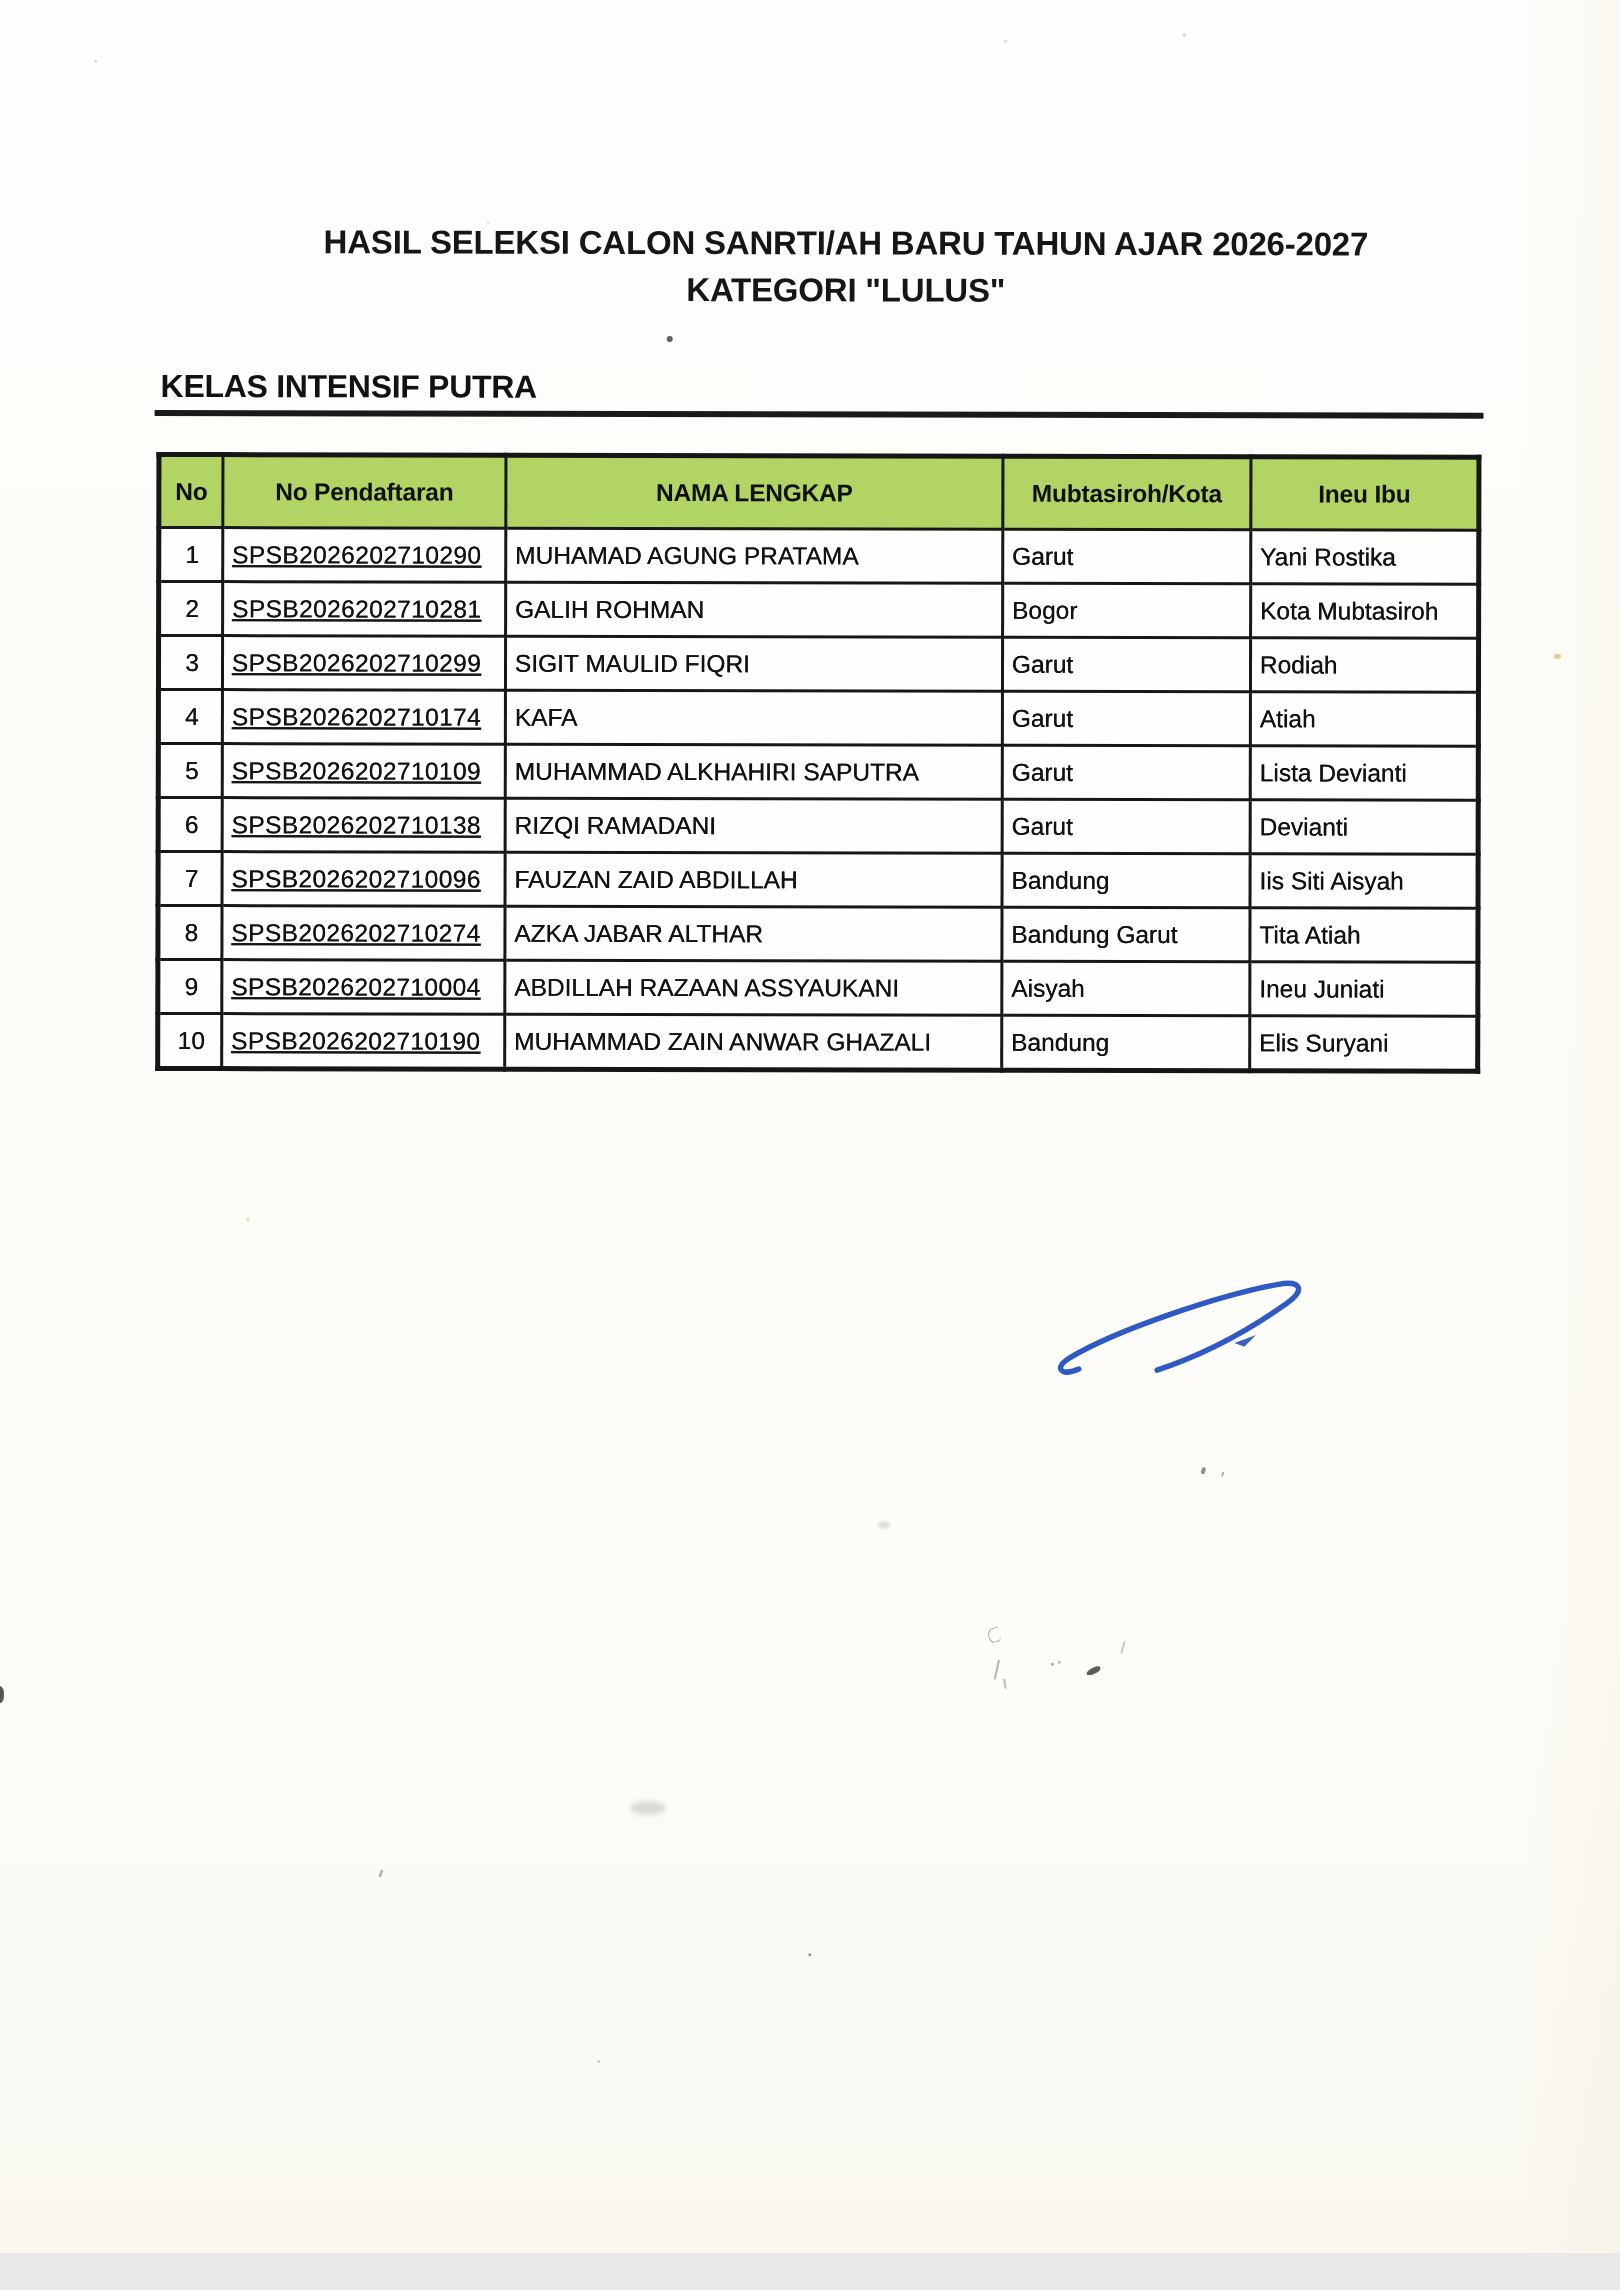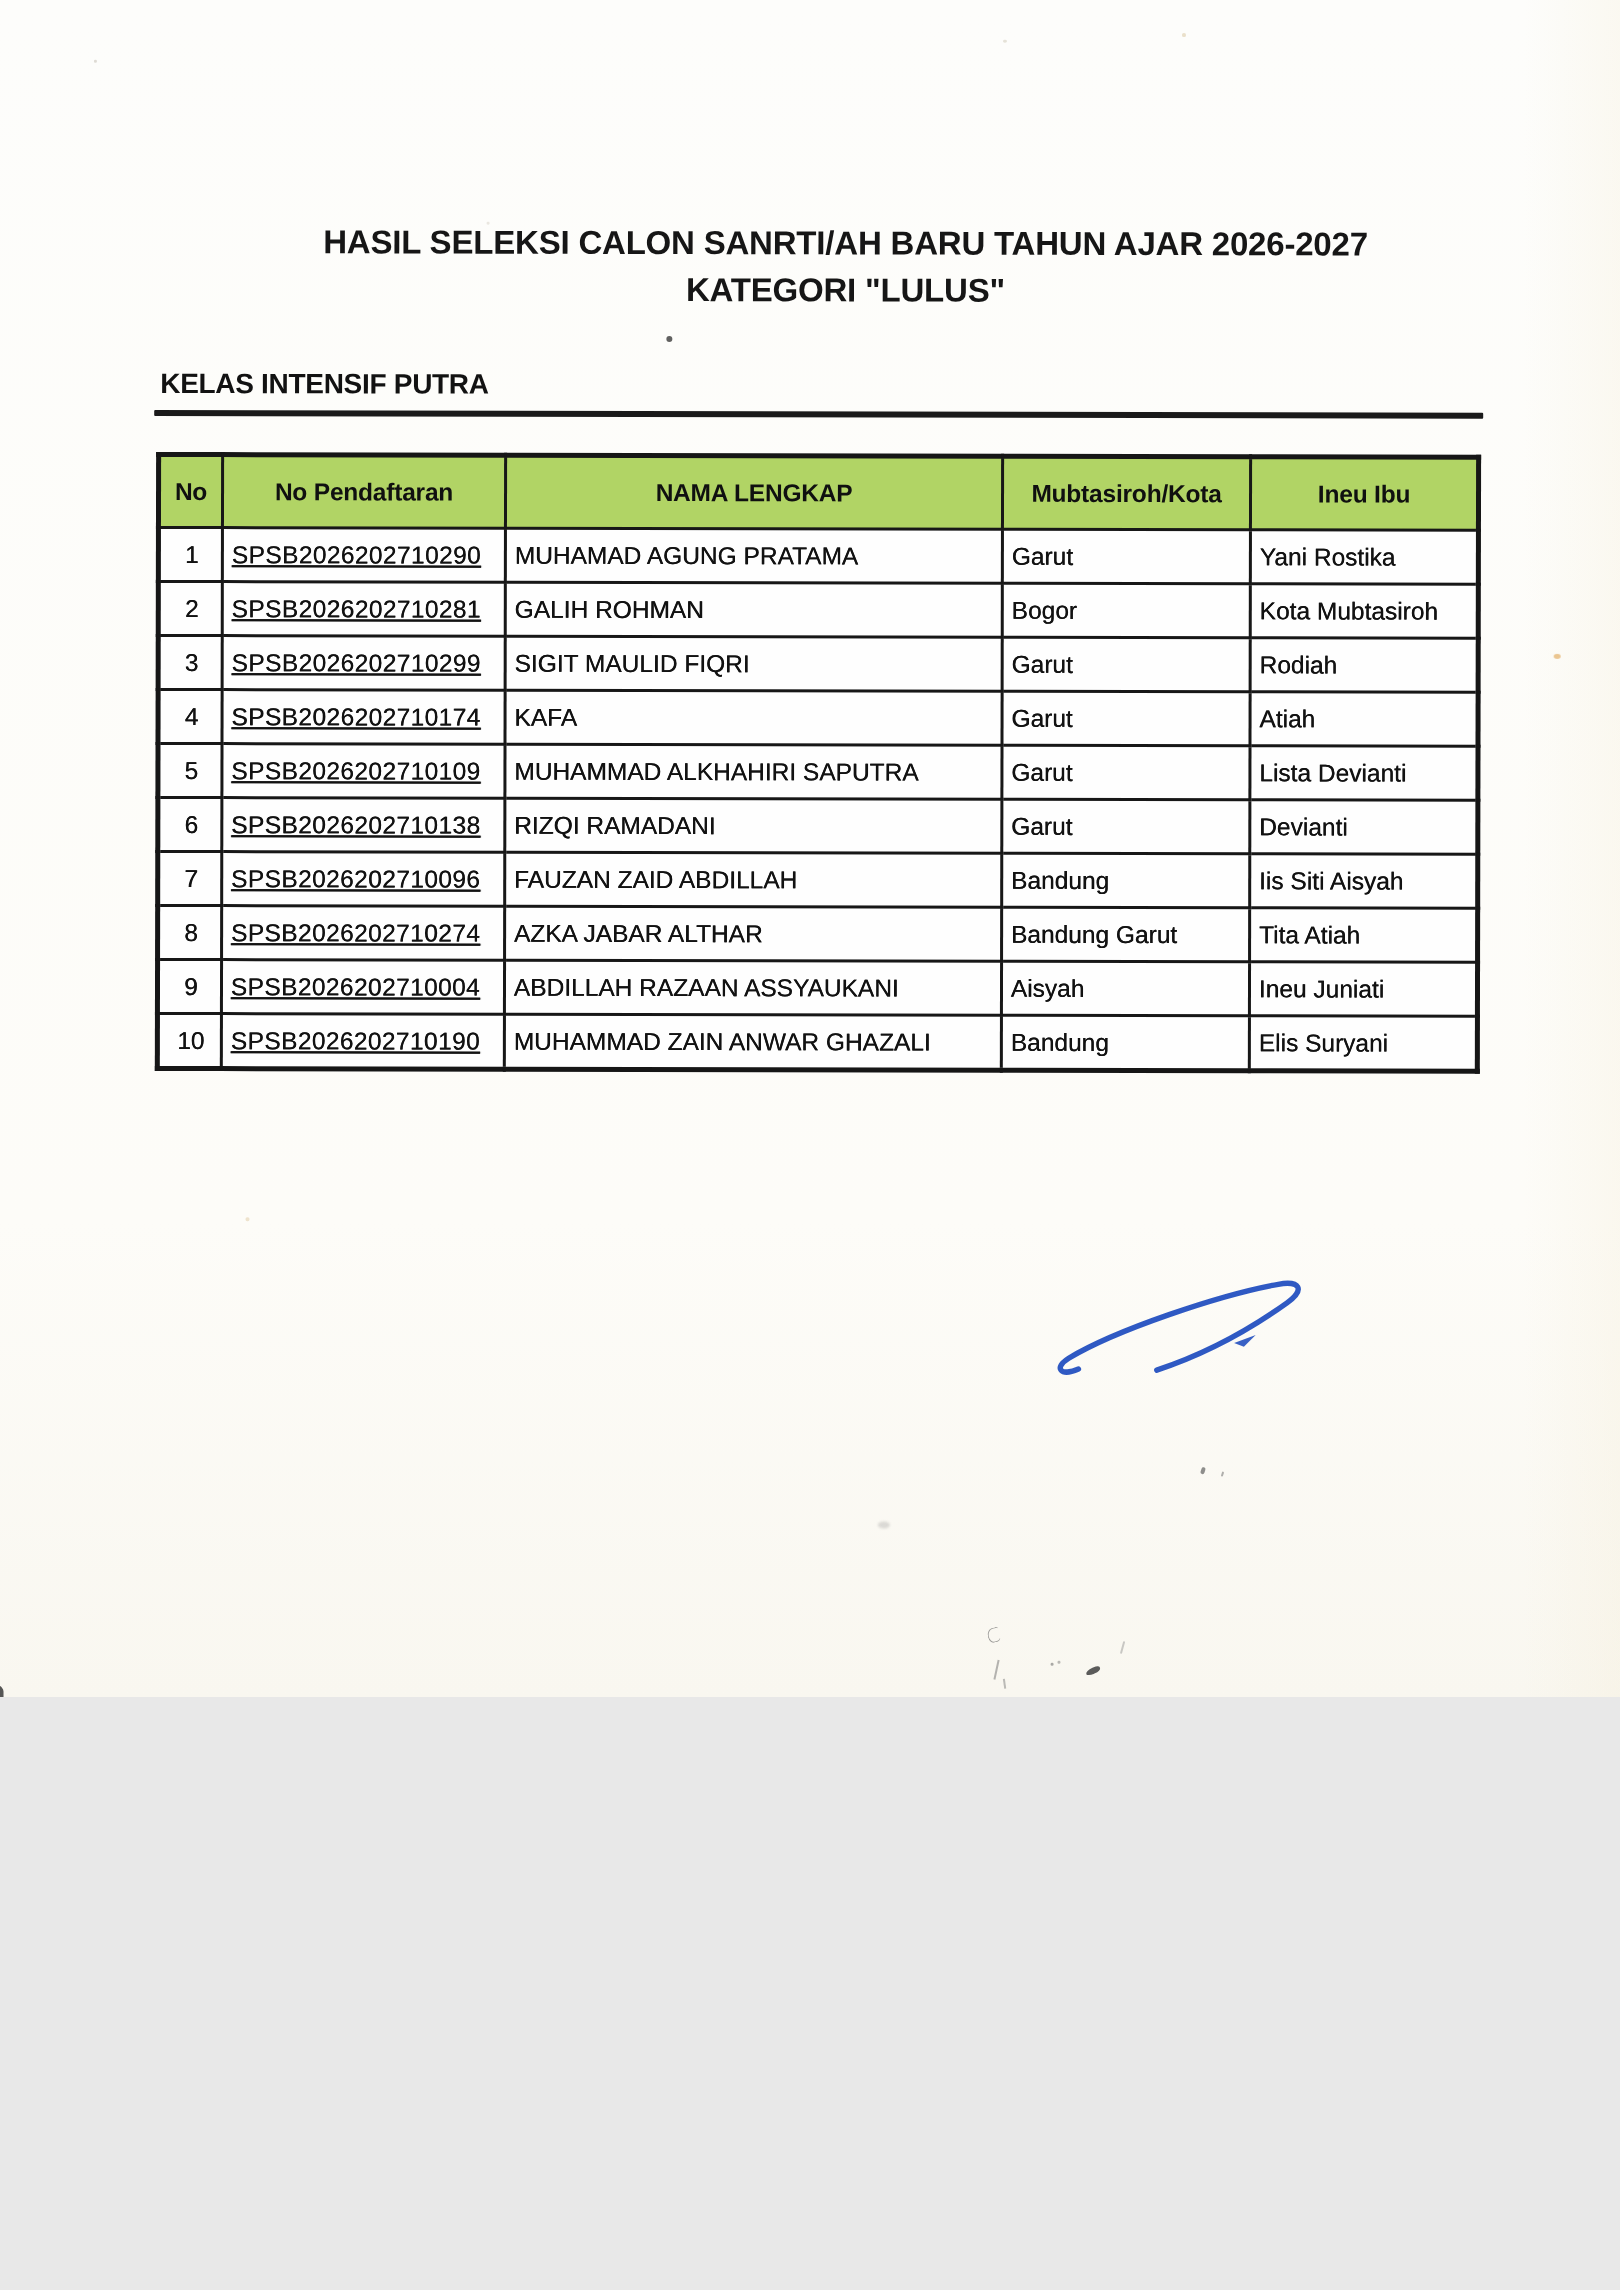--- a/index.html
+++ b/index.html
@@ -1,34 +1,34 @@
 <!DOCTYPE html>
 <html><head>
 <meta charset="utf-8">
 <style>
   html,body{margin:0;padding:0;}
   body{background:#e8e8e8;font-family:"Liberation Sans",sans-serif;}
   .page{
-    position:relative;width:1620px;height:1697px;margin:0 auto;
+    position:relative;width:1620px;height:2253px;margin:0 auto;
     background:linear-gradient(180deg,#fdfdfb 0%,#fdfcf8 72%,#f9f7f0 100%);
     overflow:hidden;color:#141414;
   }
   .page::before{ 
     content:"";position:absolute;inset:0;pointer-events:none;
     background:linear-gradient(90deg,rgba(250,245,230,0) 94%,rgba(243,234,210,.25) 100%);
   }
   .sheet{position:absolute;inset:0;transform:rotate(0.12deg);transform-origin:40% 30%;}
 
   
   .titles{position:absolute;top:224px;left:35px;width:1620px;text-align:center;}
   .title-line{font-size:33px;font-weight:700;letter-spacing:-0.2px;line-height:37px;color:#161616;}
   .title-line.second{margin-top:9.8px;}
 
   
-  .section-heading{position:absolute;left:160px;top:369px;font-size:28px;font-weight:700;letter-spacing:-0.3px;color:#121212;}
+  .section-heading{position:absolute;left:160px;top:369px;font-size:32px;font-weight:700;letter-spacing:-0.3px;color:#121212;}
   .section-underline{position:absolute;left:154px;top:411px;width:1329px;height:5.9px;background:#1a1a1a;border-radius:1px;}
 
   
   table.results{
     position:absolute;left:156px;top:453px;width:1320px;
     border-collapse:collapse;table-layout:fixed;background:#fefefe;
     border:5.9px solid #161616;
   }
   table.results th,table.results td{border:3.9px solid #171717;}
   table.results th{

